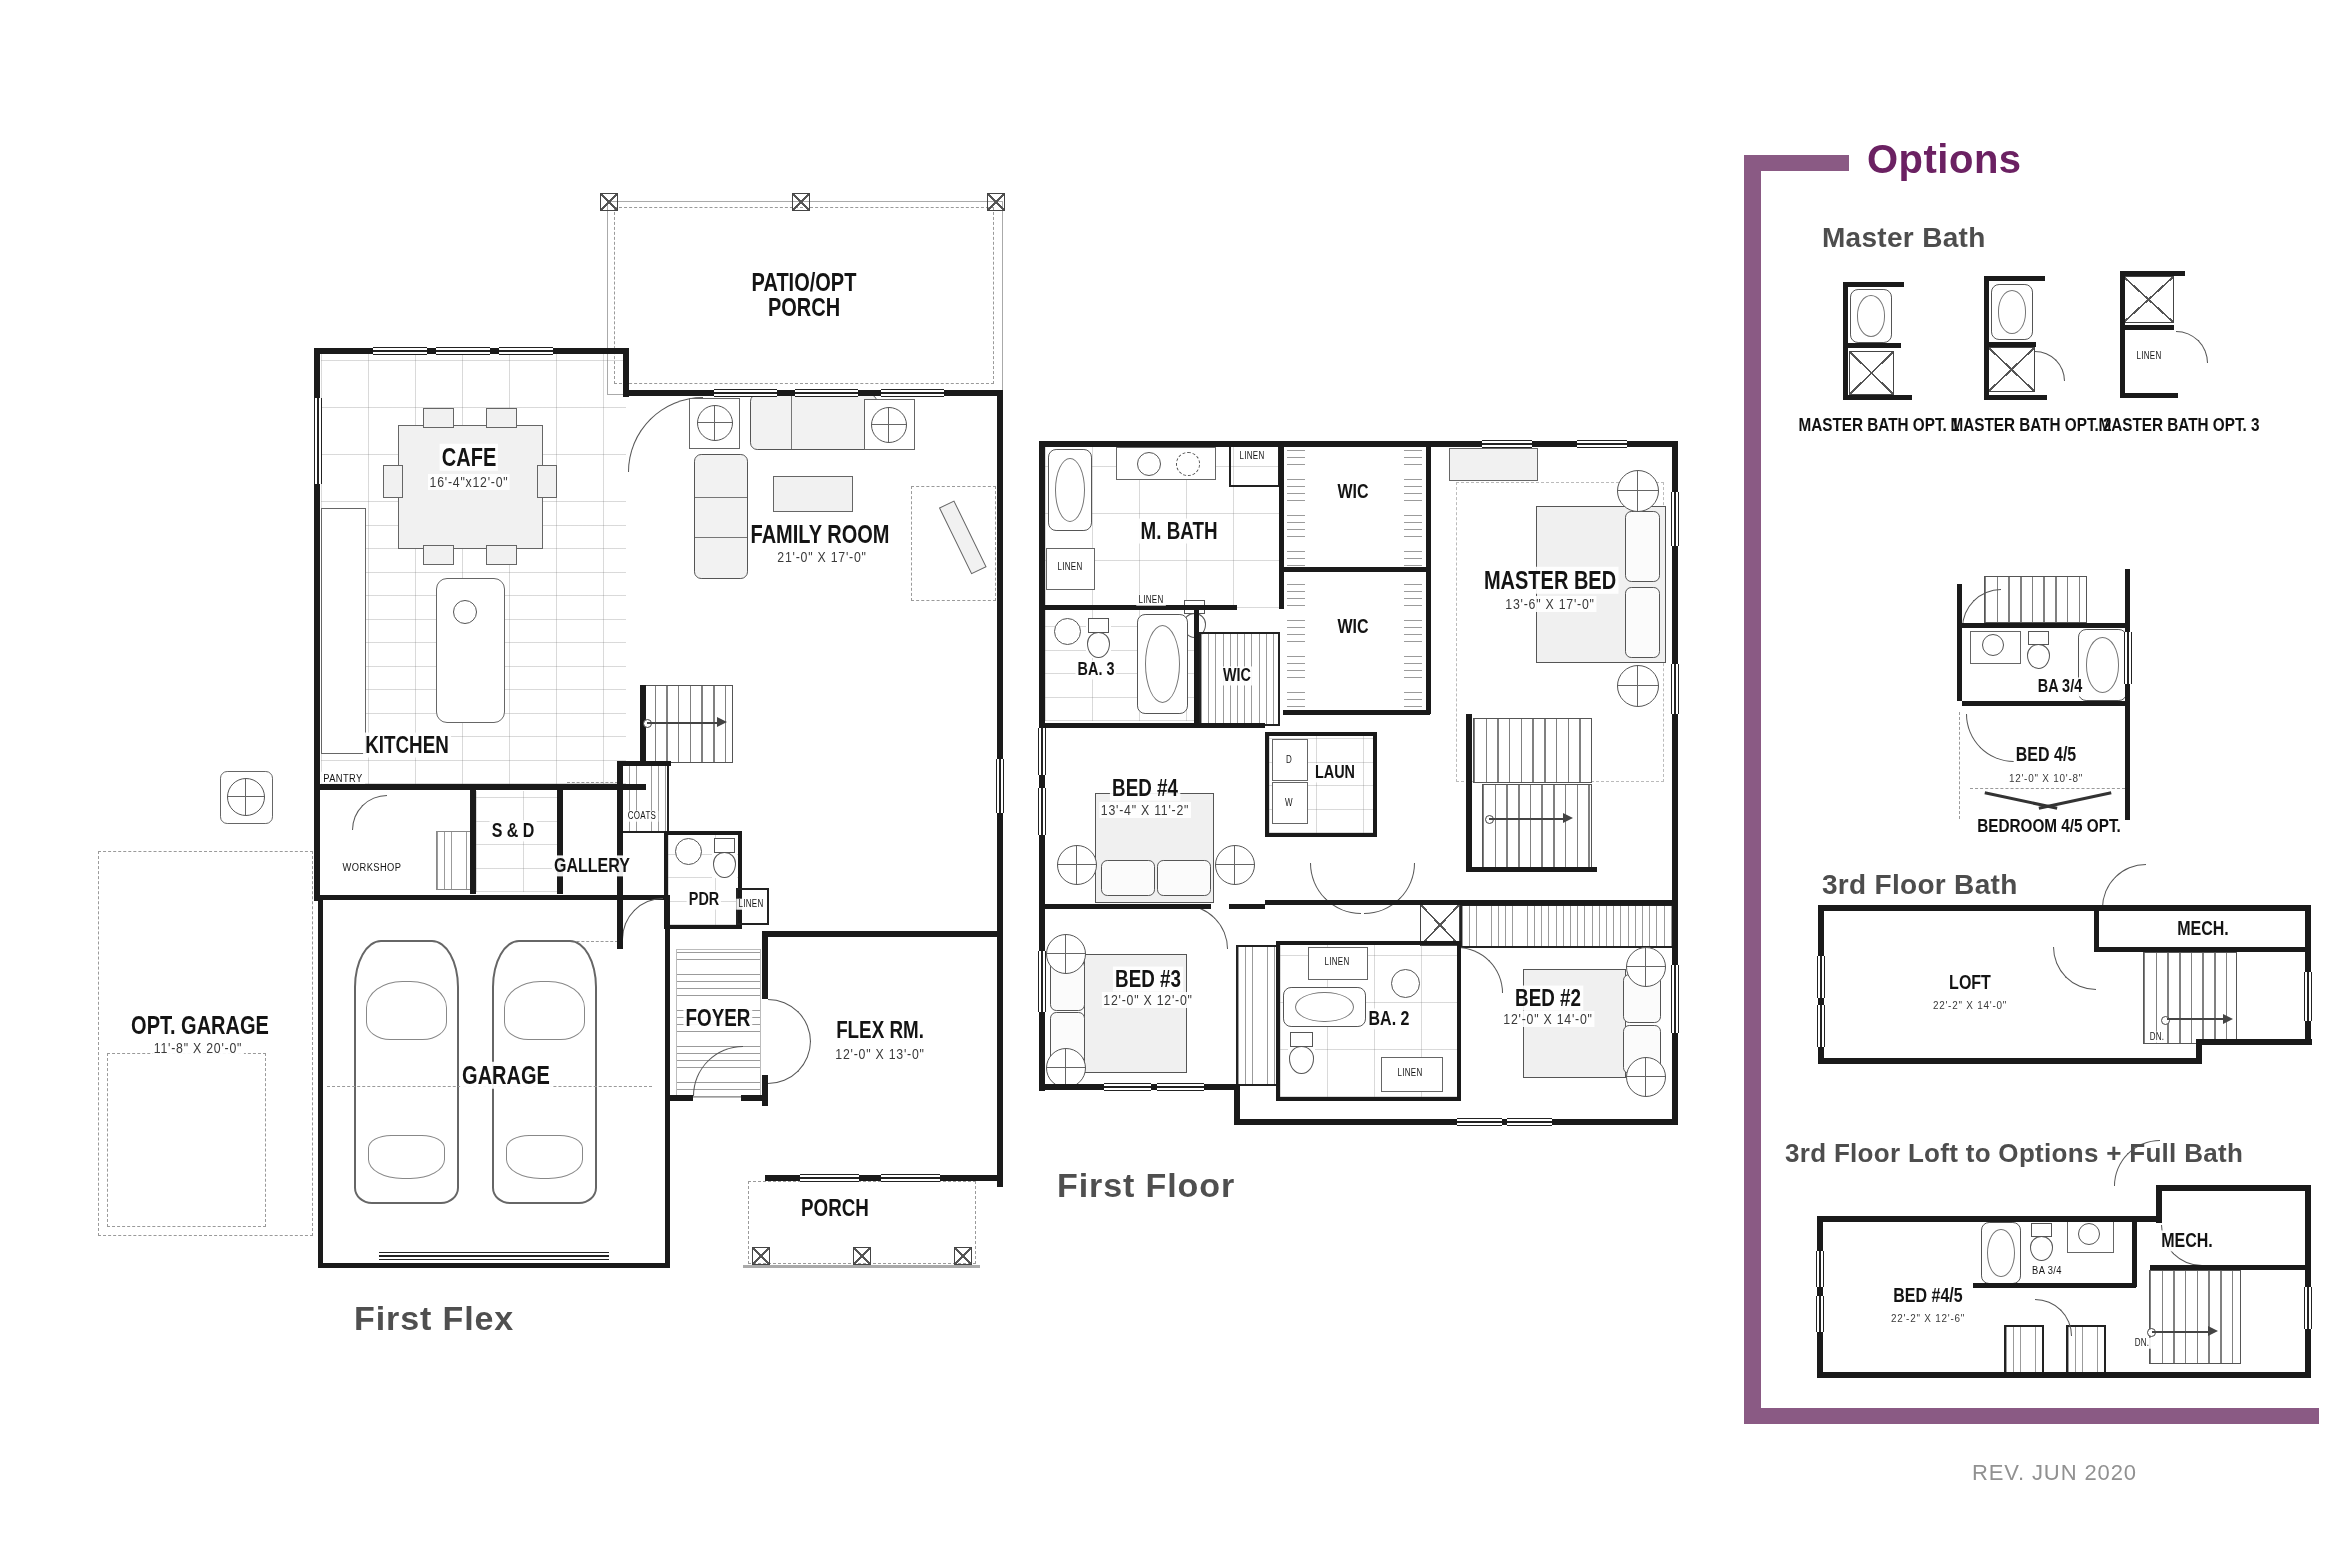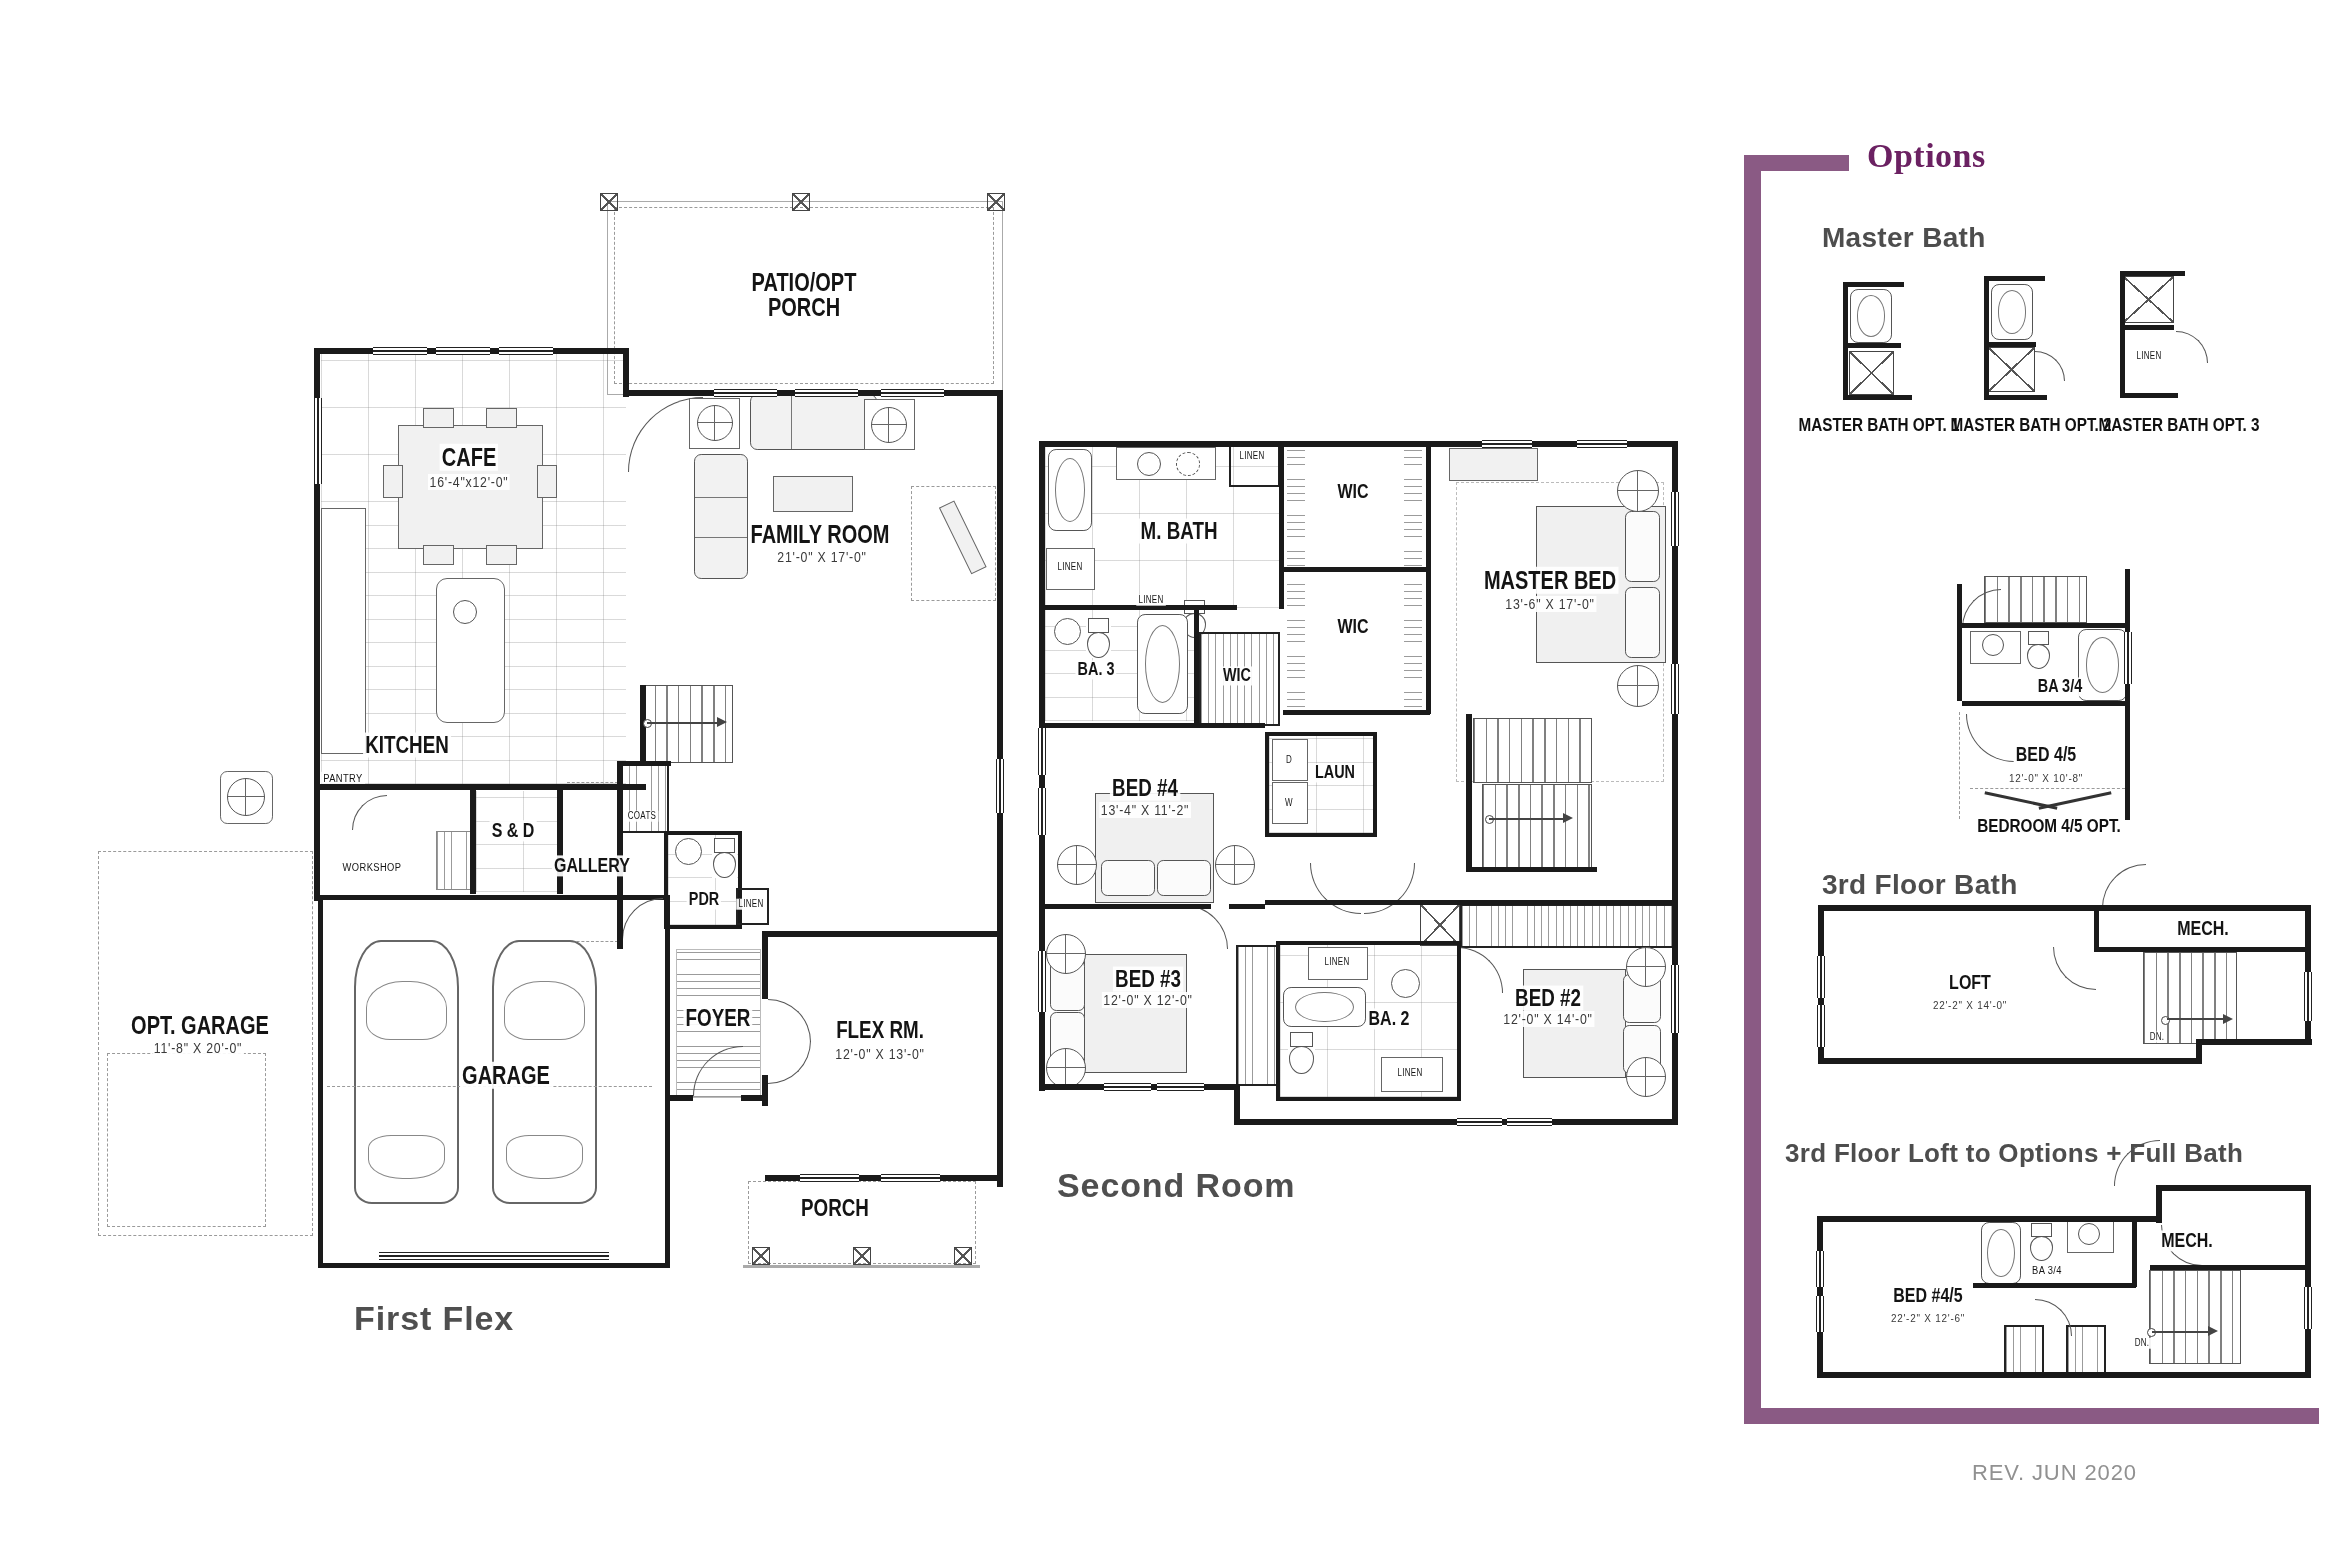--- a/index.html
+++ b/index.html
@@ -58,21 +58,21 @@
   .lbl{position:absolute;transform:translate(-50%,-50%) scaleX(.8);font-weight:bold;font-size:23.5px;color:#141414;
        white-space:nowrap;background:rgba(255,255,255,.92);padding:0 2.7px;line-height:1.06;text-align:center;z-index:6;}
   .s28{font-size:25px}.s22{font-size:20px}.s20{font-size:18px}
   .sm{font-weight:normal;font-size:11.7px;letter-spacing:0.5px}
   .xs{font-weight:normal;font-size:10px;letter-spacing:0.4px}
   .dim{position:absolute;transform:translate(-50%,-50%) scaleX(.85);font-size:14.5px;color:#3a3a3a;white-space:nowrap;
        letter-spacing:0.9px;background:rgba(255,255,255,.92);padding:0 1.8px;z-index:6;}
   .dim.sm2{font-size:11.7px}
   .ttl{position:absolute;font-weight:bold;font-size:34px;color:#4f4f4f;letter-spacing:0.9px;white-space:nowrap;z-index:6;}
   .head{position:absolute;font-weight:bold;font-size:28px;color:#4d4d4d;letter-spacing:0.3px;white-space:nowrap;z-index:6;}
-  .opt-ttl{position:absolute;font-weight:bold;font-size:34px;color:var(--accent-text,#6b2162);letter-spacing:0.5px;z-index:6;font-family:Liberation Serif, serif;}
+  .opt-ttl{position:absolute;font-weight:bold;font-size:40px;color:var(--accent-text,#6b2162);letter-spacing:0.5px;z-index:6;}
   .bar{position:absolute;background:var(--accent-bar,#8a5a84);z-index:3;}
   .rev{position:absolute;font-size:22px;color:var(--rev,#919191);letter-spacing:0.9px;white-space:nowrap;z-index:6;}
   .cap{position:absolute;transform:translate(-50%,-50%) scaleX(.85);font-weight:bold;font-size:18px;color:#111;white-space:nowrap;z-index:6;}
   .rot{transform-origin:center;}
 </style>
 </head>
 <body>
 
 <div id="page">
 
@@ -316,21 +316,21 @@
     <div class="lbl xs" style="left:1410px;top:1073px;">LINEN</div>
 
     <div class="bed" style="left:1523px;top:969px;width:101px;height:107px;"></div>
     <div class="pill" style="left:1623px;top:974px;width:36px;height:47px;"></div>
     <div class="pill" style="left:1623px;top:1025px;width:36px;height:47px;"></div>
     <div class="lamp" style="left:1626px;top:947px;width:38px;height:38px;"></div>
     <div class="lamp" style="left:1626px;top:1057px;width:38px;height:38px;"></div>
     <div class="lbl" style="left:1548px;top:998px;">BED #2</div>
     <div class="dim" style="left:1548px;top:1019px;">12'-0" X 14'-0"</div>
 
-    <div class="ttl" style="left:1057px;top:1166px;">Second Room</div>
+    <div class="ttl" style="left:1057px;top:1166px;">First Floor</div>
   </section>
 
   <section>
     <div class="bar" style="left:1744px;top:155px;width:105px;height:16.3px;"></div>
     <div class="bar" style="left:1744px;top:155px;width:17px;height:1269px;"></div>
     <div class="bar" style="left:1744px;top:1408px;width:575px;height:16.3px;"></div>
     <div class="opt-ttl" style="left:1867px;top:137px;">Options</div>
 
     <div class="head" style="left:1822px;top:222px;">Master Bath</div>
     <div class="w" style="left:1843px;top:282px;width:4.5px;height:117px;"></div>

